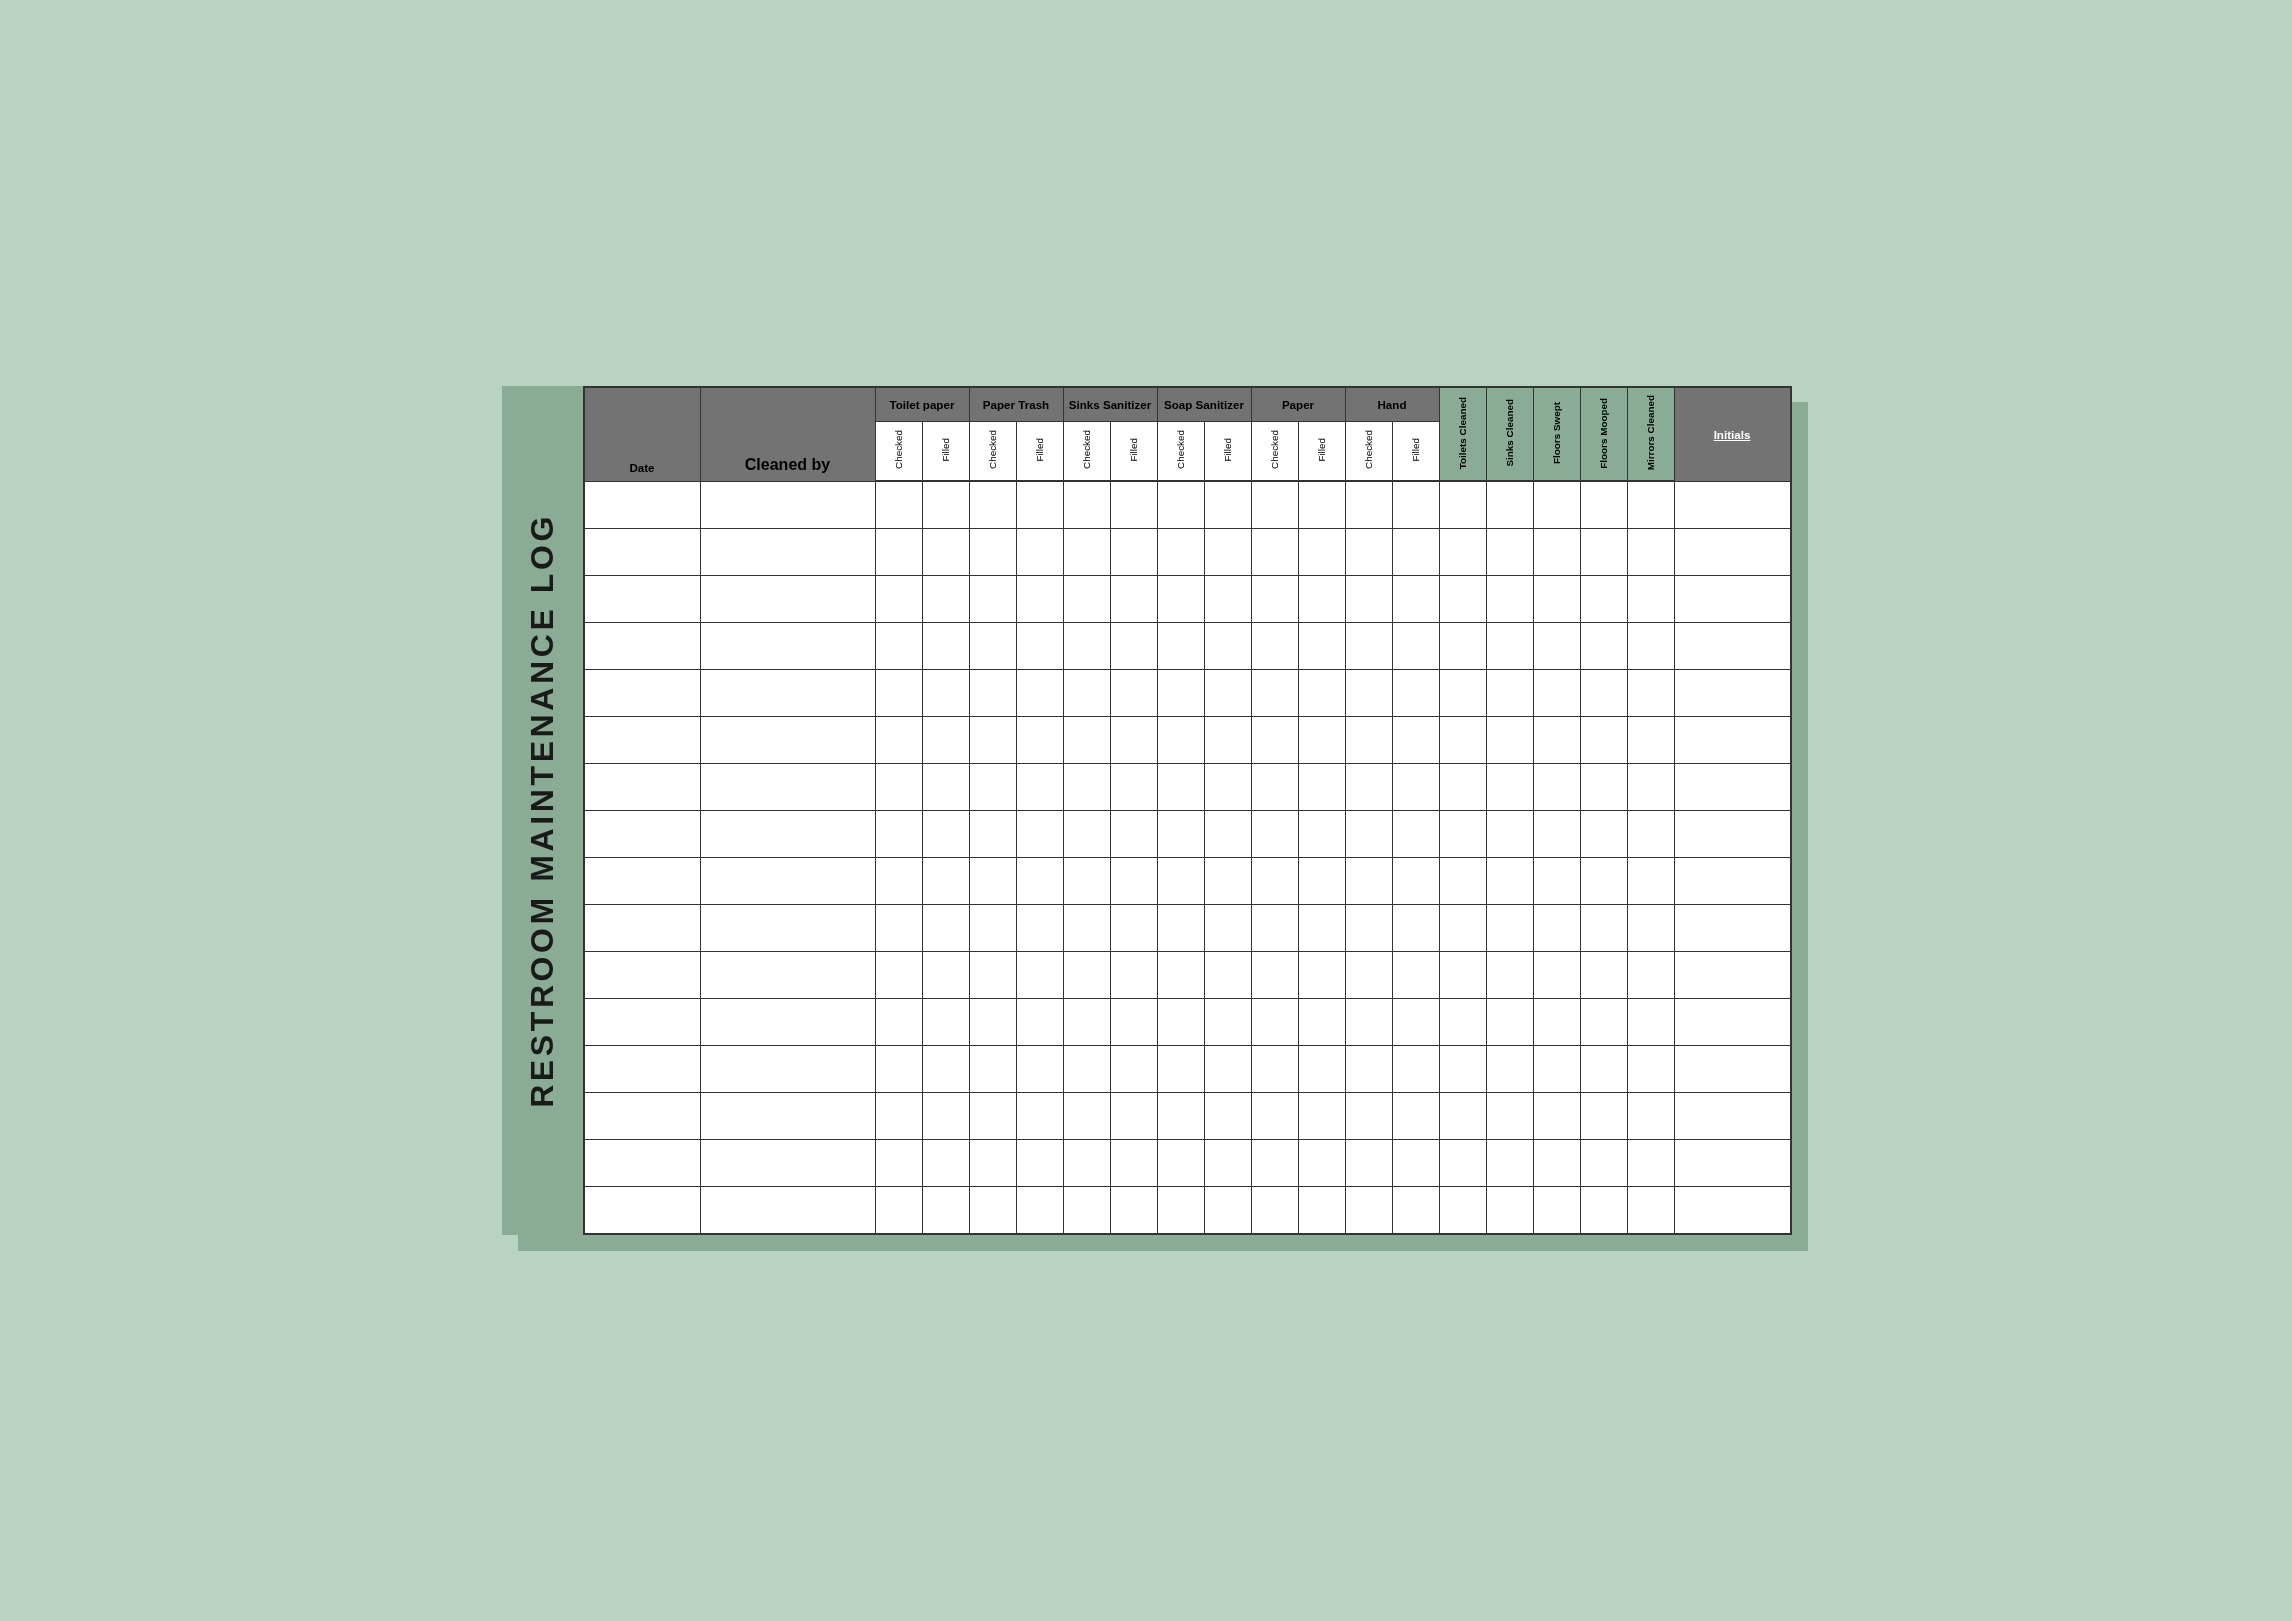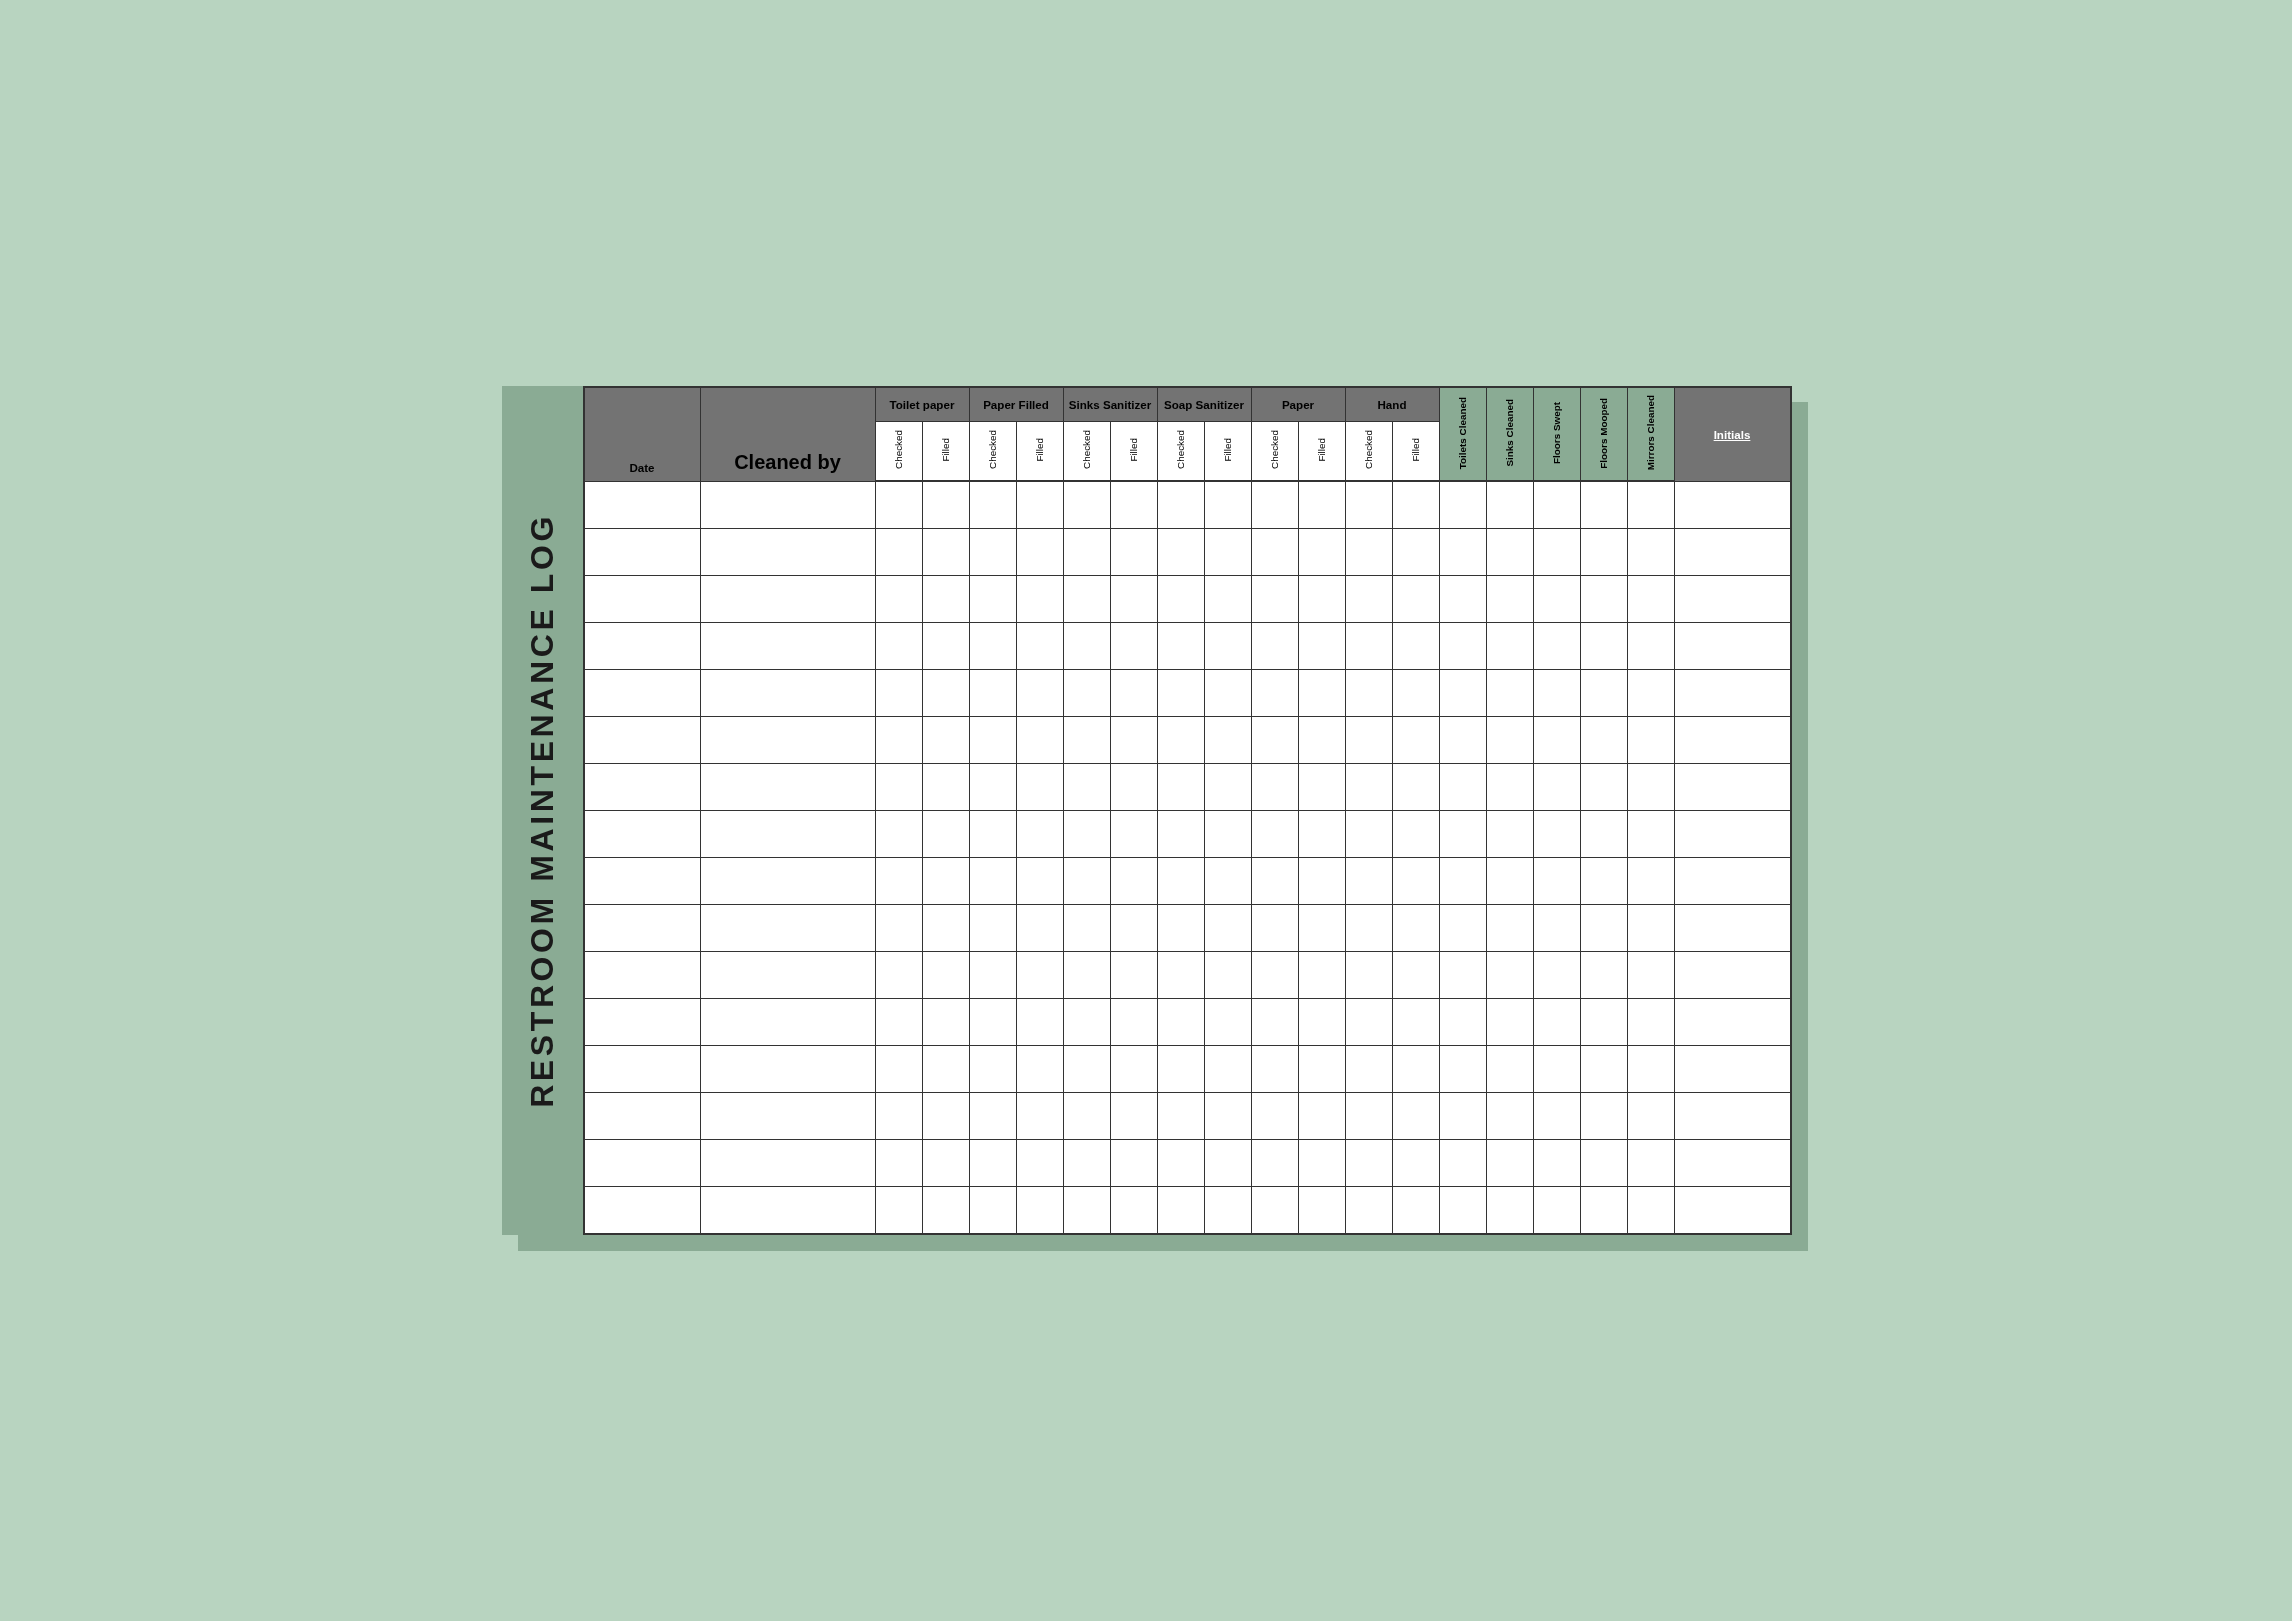--- a/index.html
+++ b/index.html
@@ -146,23 +146,23 @@
         <col class="col-checked">
         <col class="col-checked">
         <col class="col-checked">
 
         <col class="col-initials">
       </colgroup>
       <thead>
 
         <tr class="header-row-1">
           <th class="th-date-cleaned" rowspan="3">Date</th>
-          <th class="th-date-cleaned" rowspan="3" style="font-size:20px;margin-left:43px;">Cleaned by</th>
+          <th class="th-date-cleaned" rowspan="3" style="font-size:16px;margin-left:43px;">Cleaned by</th>
           <th colspan="2">Toilet paper</th>
-          <th colspan="2">Paper Filled</th>
+          <th colspan="2">Paper Trash</th>
           <th colspan="2">Sinks Sanitizer</th>
           <th colspan="2">Soap Sanitizer</th>
           <th colspan="2">Paper</th>
           <th colspan="2">Hand</th>
           <th rowspan="2" style="background:#8aab94;"><span class="rotated-text">Toilets Cleaned</span></th>
           <th rowspan="2" style="background:#8aab94;"><span class="rotated-text">Sinks Cleaned</span></th>
           <th rowspan="2" style="background:#8aab94;"><span class="rotated-text">Floors Swept</span></th>
           <th rowspan="2" style="background:#8aab94;"><span class="rotated-text">Floors Mooped</span></th>
           <th rowspan="2" style="background:#8aab94;"><span class="rotated-text">Mirrors Cleaned</span></th>
           <th class="th-initials-header" rowspan="3">Initials</th>

